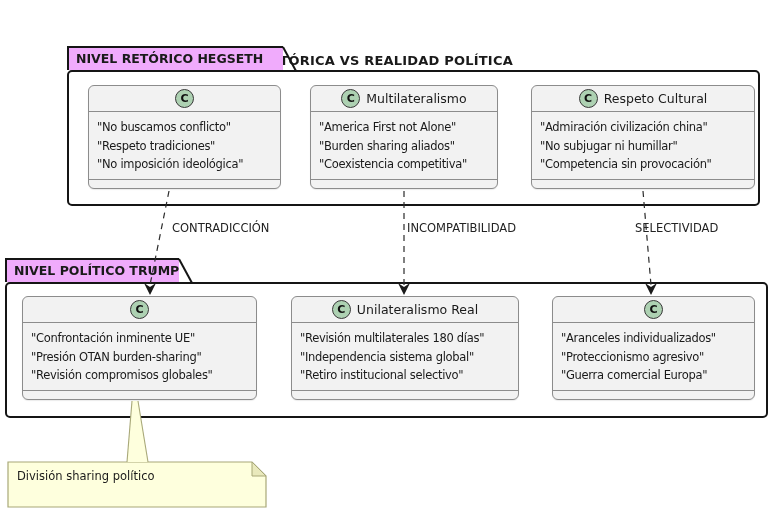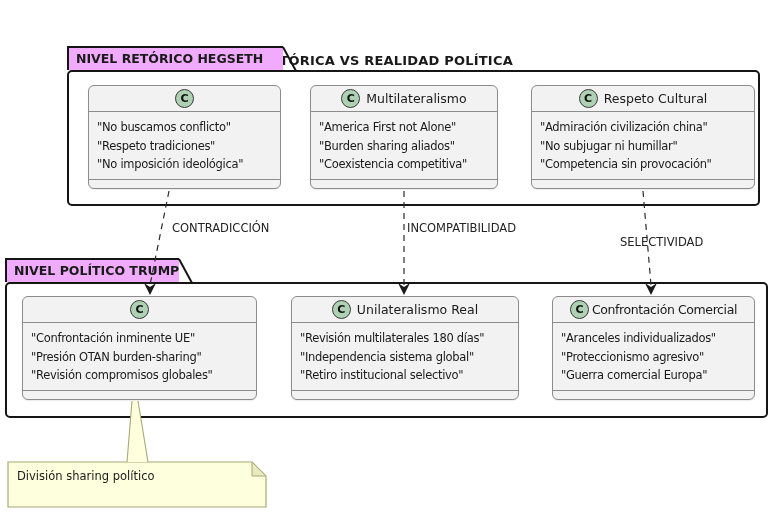--- a/index.html
+++ b/index.html
@@ -98,21 +98,21 @@
   <div class="cls-body">
     <div>"Admiración civilización china"</div>
     <div>"No subjugar ni humillar"</div>
     <div>"Competencia sin provocación"</div>
   </div>
   <div class="cls-footer"></div>
 </div>
 
 <div class="abs rel-label" style="left:172px;top:221px;">CONTRADICCIÓN</div>
 <div class="abs rel-label" style="left:407px;top:221px;">INCOMPATIBILIDAD</div>
-<div class="abs rel-label" style="left:620px;top:221px;margin-top:14px;">SELECTIVIDAD</div>
+<div class="abs rel-label" style="left:635px;top:221px;">SELECTIVIDAD</div>
 
 <div class="abs frame-rect" style="left:5px;top:282px;width:759px;height:132px;"></div>
 <div class="abs frame-tab" style="left:5px;top:258px;width:174px;height:24px;">
   <span>NIVEL POLÍTICO TRUMP</span>
 </div>
 
 <div class="abs cls" style="left:22px;top:296px;width:235px;">
   <div class="cls-header">
     <span class="c-circle">C</span>
   </div>
@@ -133,21 +133,20 @@
     <div>"Revisión multilaterales 180 días"</div>
     <div>"Independencia sistema global"</div>
     <div>"Retiro institucional selectivo"</div>
   </div>
   <div class="cls-footer"></div>
 </div>
 
 <div class="abs cls" style="left:552px;top:296px;width:203px;">
   <div class="cls-header" style="gap:3px;padding:4px 3px;">
     <span class="c-circle">C</span>
-    <span class="cls-title" style="letter-spacing:-0.4px;">Confrontación Comercial</span>
   </div>
   <div class="cls-body">
     <div>"Aranceles individualizados"</div>
     <div>"Proteccionismo agresivo"</div>
     <div>"Guerra comercial Europa"</div>
   </div>
   <div class="cls-footer"></div>
 </div>
 
 <div class="abs note-text" style="left:17px;top:468px;">

